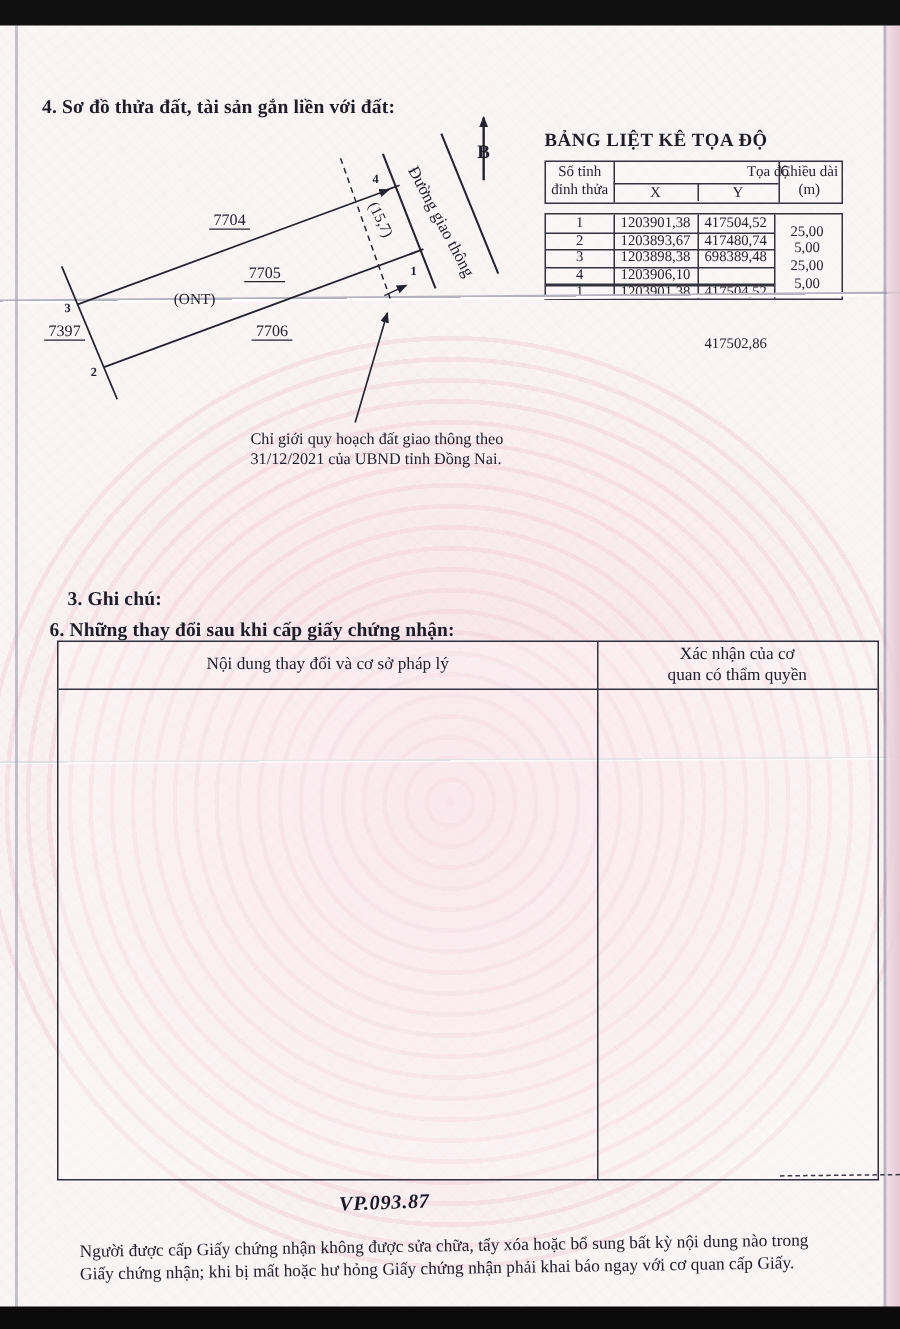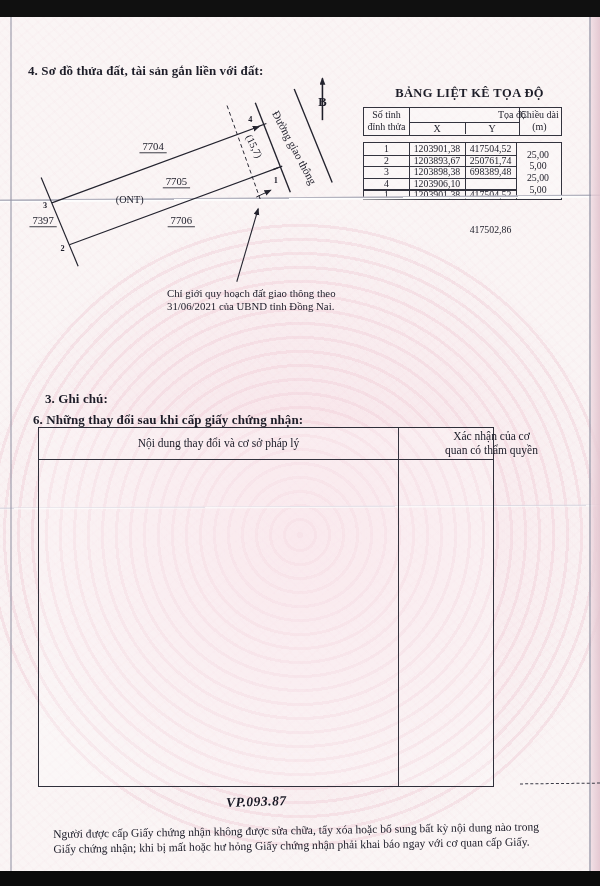--- a/index.html
+++ b/index.html
@@ -20,32 +20,32 @@
   .fold.f1{top:197px;height:3px;transform:rotate(-0.5deg);
      background:linear-gradient(to bottom,#b4b4c0 0 1.4px,#fdfdfd 1.4px 3px);}
   .fold.f2{top:506px;height:2px;opacity:.75;transform:rotate(-0.3deg);
      background:linear-gradient(to bottom,#d6d6e0 0 1px,#fbfbfb 1px 2px);}
   .edge{position:absolute;top:17px;height:855px;z-index:6;}
   .edge.l{left:10px;width:1.5px;background:rgba(150,150,165,0.55);}
   .edge.r{left:589px;width:1.5px;background:rgba(140,140,158,0.6);}
   .edge.rband{left:591px;width:9px;background:linear-gradient(to right,rgba(238,214,222,0.7),rgba(226,196,206,0.9));}
   .h-sec{position:absolute;font-weight:bold;font-size:13px;letter-spacing:.1px;color:#1d1d28;z-index:10;}
   .ct{position:absolute;z-index:10;color:#1d1d28;}
-  .ct-title{left:344px;top:86px;width:200px;text-align:right;font-weight:bold;font-size:12.5px;letter-spacing:.4px;}
+  .ct-title{left:363px;top:86px;width:200px;text-align:left;font-weight:bold;font-size:12.5px;letter-spacing:.4px;}
   .box{position:absolute;border:1.6px solid #33333e;box-sizing:border-box;background:rgba(255,255,255,0.25);}
   .ct-head{left:363px;top:107px;width:199px;height:29px;font-size:10px;}
   .ct-data{left:363px;top:142px;width:199px;height:58px;font-size:9.8px;}
   .vline{position:absolute;top:0;width:1.3px;background:#33333e;}
   .hline{position:absolute;left:0;height:1.2px;background:#33333e;}
   .cell{position:absolute;text-align:center;}
   .ct-row{position:absolute;left:0;width:152px;height:11.6px;display:flex;}
   .ct-row span{display:block;text-align:center;line-height:11.6px;}
   .len{position:absolute;left:152px;width:44px;height:11.6px;line-height:11.6px;text-align:center;font-size:9.8px;}
   .note{position:absolute;left:167px;top:287px;width:200px;font-size:10.8px;line-height:12.6px;color:#20202c;z-index:10;}
-  .chg{left:38px;top:427px;width:456px;height:360px;z-index:8;border-color:#2f2f3a;}
+  .chg{left:38px;top:427px;width:548px;height:360px;z-index:8;border-color:#2f2f3a;}
   .chg .divider{left:359px;height:100%;}
   .chg .headline{top:31px;width:100%;}
   .chg-h{position:absolute;text-align:center;font-size:11.5px;color:#20202c;}
   .wmark{position:absolute;left:148px;top:427px;width:270px;z-index:11;
      font-family:"Liberation Sans","DejaVu Sans",sans-serif;font-weight:bold;font-size:25px;letter-spacing:1px;
      color:rgba(255,255,255,0.12);-webkit-text-stroke:1.1px rgba(150,150,162,0.75);white-space:nowrap;}
   .dashext{position:absolute;left:520px;top:783px;width:80px;height:0;border-top:1.6px dashed #3a3a46;transform:rotate(-0.6deg);z-index:9;}
   .serial{position:absolute;left:55px;top:800px;font-size:13.5px;color:#1d1d28;z-index:10;}
   .serial .dots{display:inline-block;width:132px;border-bottom:2px dotted #2a2a36;height:12px;}
   .hand{position:absolute;left:226px;top:794px;font-size:13.5px;font-style:italic;font-weight:bold;
@@ -110,21 +110,21 @@
     <line x1="30" y1="227.5" x2="58" y2="227.5" stroke="#23232e" stroke-width="0.9"></line>
 
     <text x="46" y="208" text-anchor="middle" font-size="8.5" font-weight="bold">3</text>
     <text x="64" y="252" text-anchor="middle" font-size="8.5" font-weight="bold">2</text>
     <text x="257" y="120" text-anchor="middle" font-size="8.5" font-weight="bold">4</text>
     <text x="283" y="183" text-anchor="middle" font-size="8.5" font-weight="bold">1</text>
   </svg>
 
   <div class="note">
     <div>Chỉ giới quy hoạch đất giao thông theo</div>
-    <div>31/06/2021 của UBND tỉnh Đồng Nai.</div>
+    <div>31/12/2021 của UBND tỉnh Đồng Nai.</div>
   </div>
 
   <div class="ct ct-title">BẢNG LIỆT KÊ TỌA ĐỘ</div>
   <div class="box ct-head">
     <div class="vline" style="left:45px;height:100%;"></div>
     <div class="vline" style="left:155px;height:100%;"></div>
     <div class="hline" style="left:45px;top:13.5px;width:110px;"></div>
     <div class="vline" style="left:101px;top:13.5px;height:12.5px;"></div>
     <div class="cell" style="left:0;top:1px;width:45px;">Số tỉnh</div>
     <div class="cell" style="left:0;top:13px;width:45px;">đỉnh thửa</div>
@@ -143,21 +143,21 @@
     <div class="hline" style="top:34.8px;width:152px;"></div>
     <div class="hline" style="top:46.4px;width:152px;"></div>
     <div class="ct-row" style="top:0;">
       <span style="width:45px;">1</span>
         <span style="width:56px;">1203901,38</span>
         <span style="width:51px;">417504,52</span>
     </div>
     <div class="ct-row" style="top:11.6px;">
       <span style="width:45px;">2</span>
         <span style="width:56px;">1203893,67</span>
-        <span style="width:51px;">250761,74</span>
+        <span style="width:51px;">417480,74</span>
     </div>
     <div class="ct-row" style="top:23.2px;">
       <span style="width:45px;">3</span>
         <span style="width:56px;">1203898,38</span>
         <span style="width:51px;">698389,48</span>
     </div>
     <div class="ct-row" style="top:34.8px;">
       <span style="width:45px;">4</span>
         <span style="width:56px;">1203906,10</span>
         <span style="width:51px;margin-top:46px;">417502,86</span>

